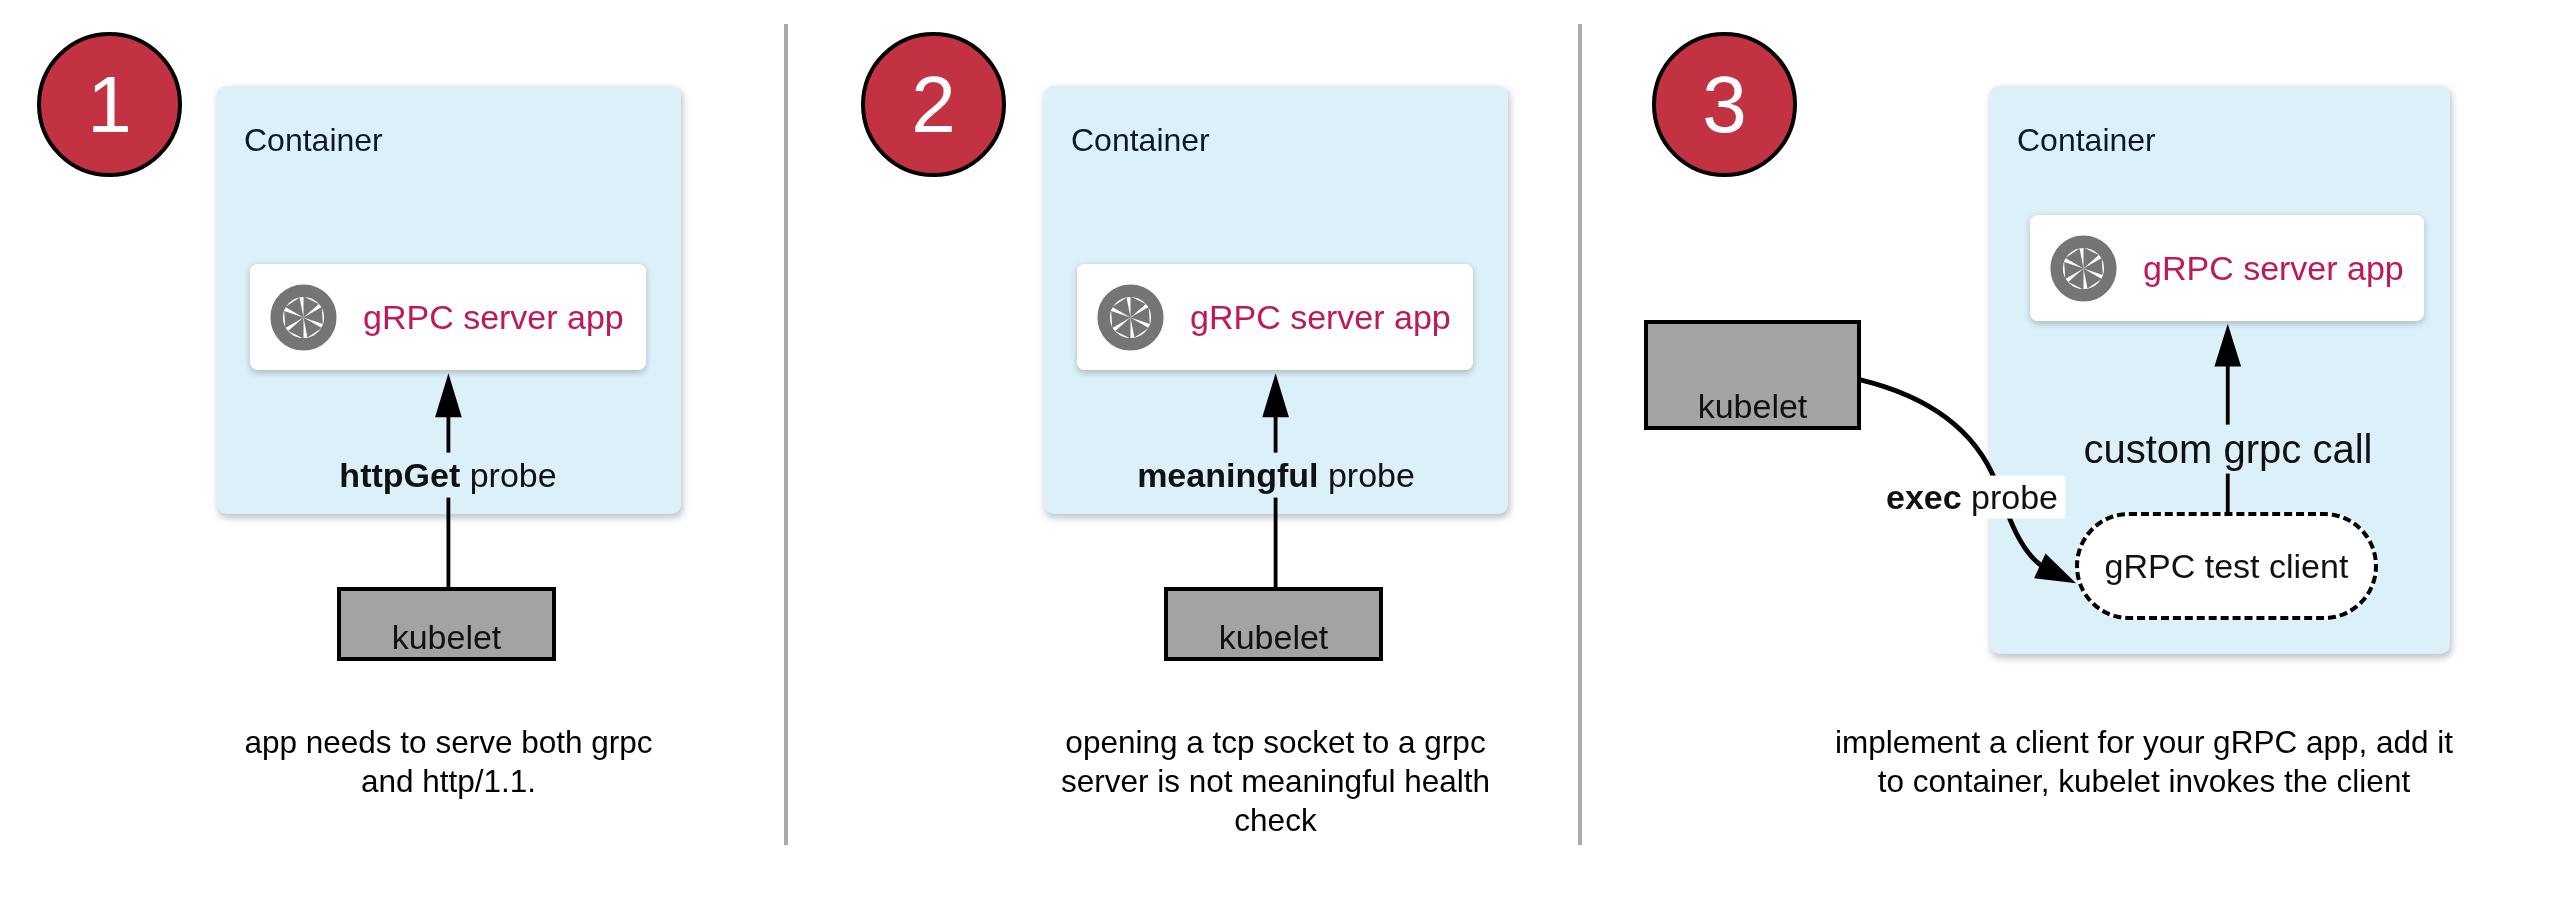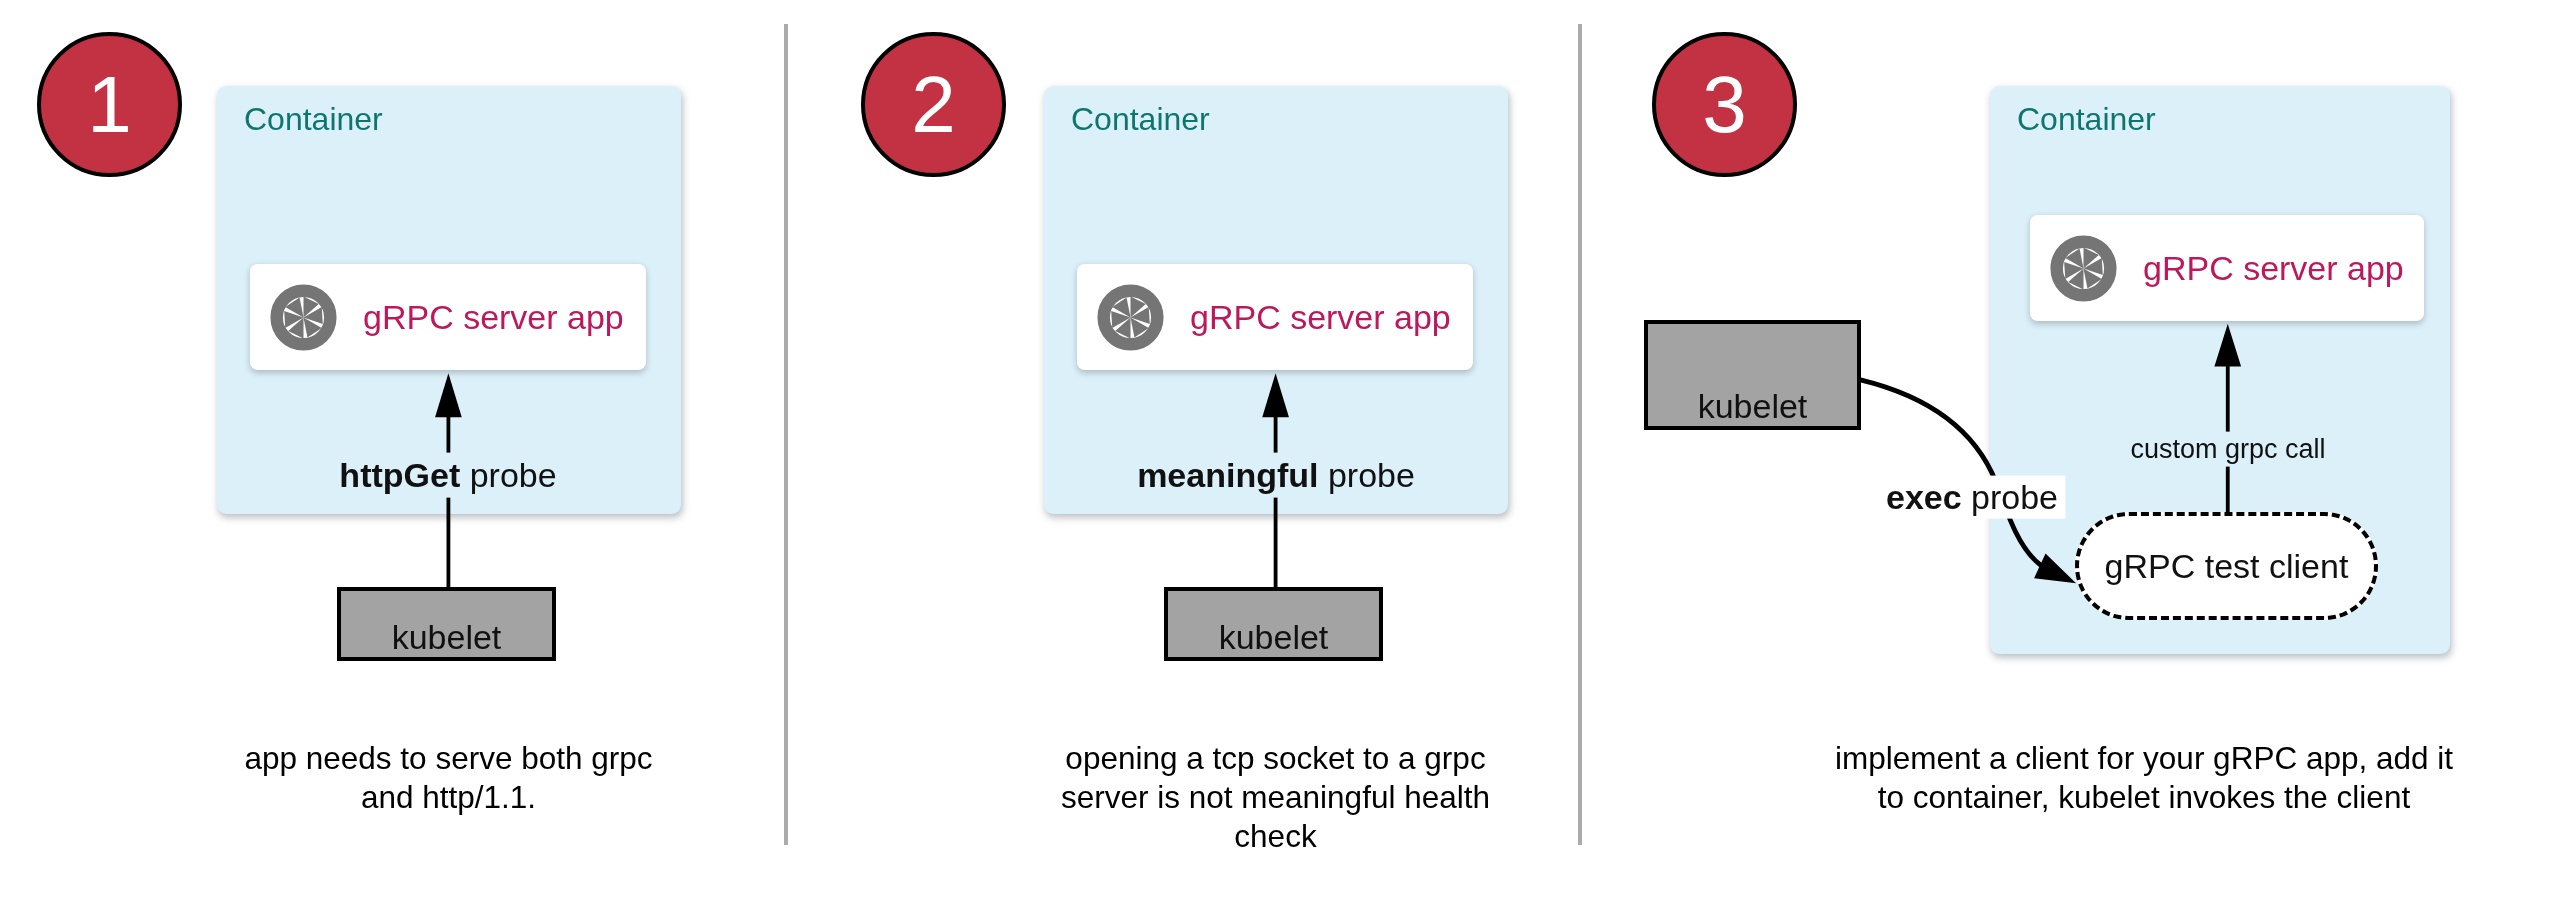--- a/index.html
+++ b/index.html
@@ -4,36 +4,36 @@
 <style>
   html,body{margin:0;padding:0;background:#ffffff;}
   body{font-family:"Liberation Sans", sans-serif; color:#111;}
   #canvas{position:relative;width:2576px;height:923px;background:#ffffff;overflow:hidden;}
   .badge{position:absolute;width:145px;height:145px;border-radius:50%;
          border:4.8px solid #000;box-sizing:border-box;
          display:flex;align-items:center;justify-content:center;
          color:#fff;font-size:80px;font-weight:400;z-index:3;}
   .container-box{position:absolute;border-radius:9.5px;z-index:1;
          box-shadow:1.9px 3.8px 7.6px rgba(110,120,130,.45);}
-  .container-label{position:absolute;left:27px;top:15px;font-size:32px;color:#0f766e;z-index:3;}
+  .container-label{position:absolute;left:27px;top:36px;font-size:32px;color:#0f172a;z-index:3;}
   .app-box{position:absolute;background:#fff;border-radius:7.6px;z-index:3;
          box-shadow:0 2.9px 6.7px rgba(0,0,0,.22);
          display:flex;align-items:center;padding-left:19px;box-sizing:border-box;gap:25px;}
   .app-label{font-size:34px;color:#be185d;}
   .kubelet-box{position:absolute;background:#a3a3a3;border:4.8px solid #000;box-sizing:border-box;
          display:flex;align-items:flex-end;justify-content:center;font-size:34px;z-index:3;}
   .probe-label{position:absolute;transform:translate(-50%,-50%);font-size:34px;z-index:4;
          padding:2.9px 9.5px;white-space:nowrap;}
   .probe-label b{font-weight:bold;}
-  .caption{position:absolute;text-align:center;font-size:31.5px;line-height:39px;color:#000;z-index:2;margin-top:16px;}
+  .caption{position:absolute;text-align:center;font-size:31.5px;line-height:39px;color:#000;z-index:2;}
   .divider{position:absolute;width:3.8px;background:#ABABAB;z-index:0;}
   .stadium{position:absolute;background:#fff;border:4.8px dashed #000;border-radius:57px;
          box-sizing:border-box;display:flex;align-items:center;justify-content:center;
          font-size:34px;z-index:3;}
-  .float-label{position:absolute;transform:translate(-50%,-50%);font-size:27px;z-index:4;
+  .float-label{position:absolute;transform:translate(-50%,-50%);font-size:40px;z-index:4;
          padding:1.9px 7.6px;white-space:nowrap;}
   svg.overlay{position:absolute;left:0;top:0;z-index:2;}
   .icon-wrap{width:69px;height:69px;flex:0 0 auto;}
 </style>
 </head>
 <body>
 
 <div id="canvas">
 
   <div class="divider" style="left:784px;top:24px;height:821px;"></div>

